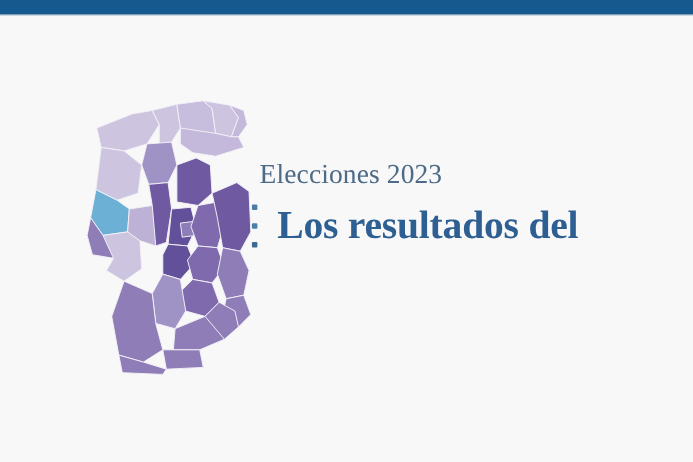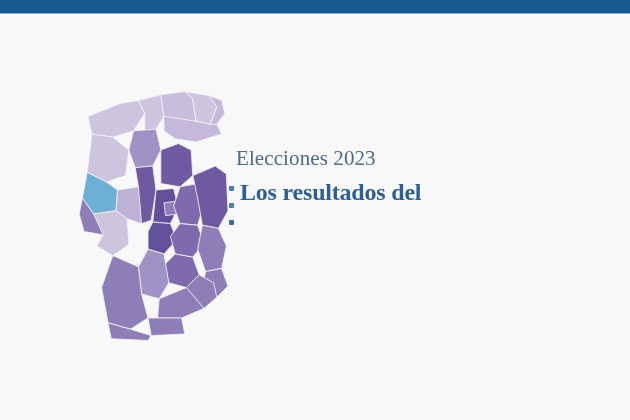--- a/index.html
+++ b/index.html
@@ -20,30 +20,30 @@
   .map-wrap svg path{stroke:#f2eff6;stroke-width:1.1;stroke-linejoin:round;}
 
   
   .legend{position:absolute;left:229px;top:186px;width:9px;}
   .legend .sw{width:5px;height:5px;margin-bottom:12px;border-radius:1px;}
 
   
   .textblock{position:absolute;left:236px;top:146px;width:340px;}
   .kicker{
     font-family:"Liberation Serif",serif;
-    font-size:21px;line-height:25px;
+    font-size:25px;line-height:25px;
     color:#4d6a87;letter-spacing:.1px;
     margin:0 0 3px 0;white-space:nowrap;
   }
   .headline{
     font-family:"Liberation Serif",serif;
     font-weight:bold;
-    font-size:24px;line-height:35px;
+    font-size:36px;line-height:35px;
     color:#2e5f92;letter-spacing:-.2px;
-    margin:4px;
+    margin:16px;
   }
   .headline .l{display:block;white-space:nowrap;}
 </style>
 </head>
 <body>
 
 <div id="card" style="background: rgb(248, 248, 249);">
 
   <div class="topbar" style="background: rgb(21, 89, 143);"></div>
   <div class="topbar-shadow"></div>

